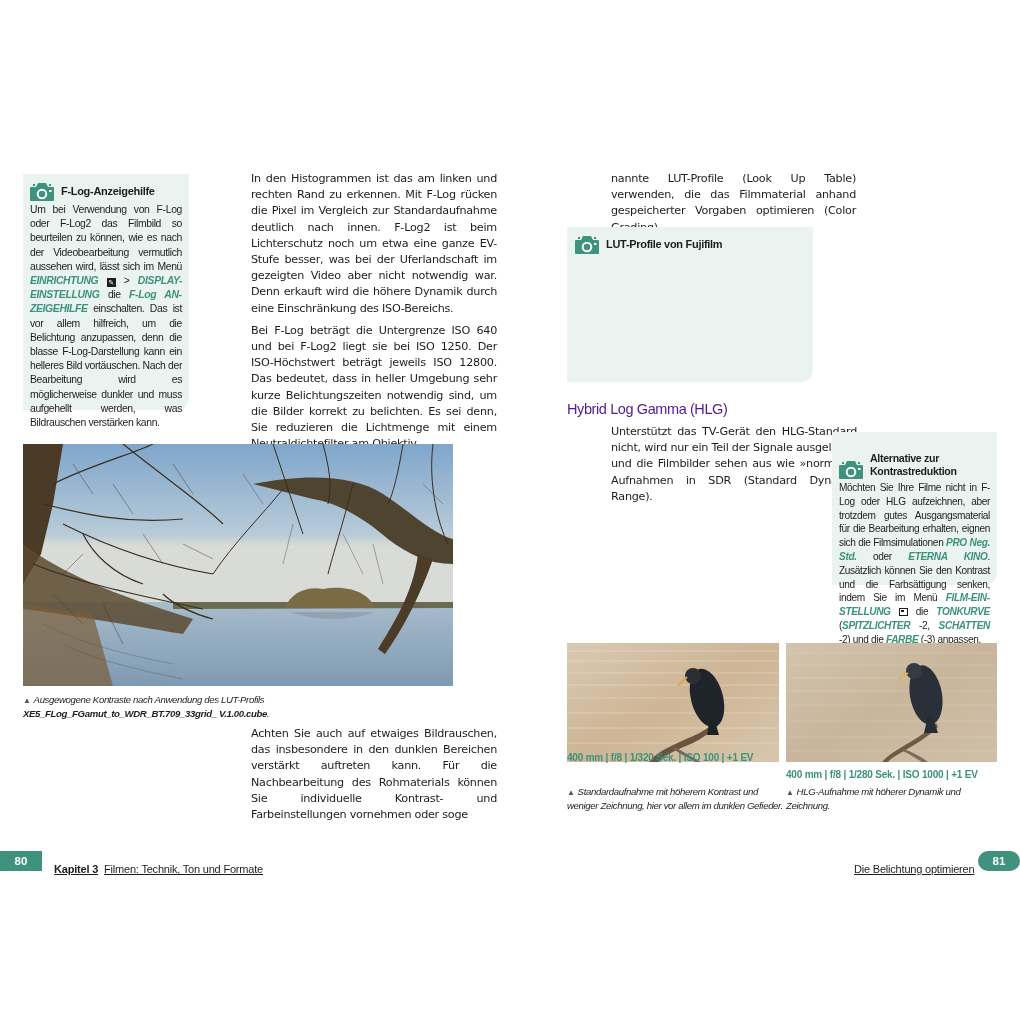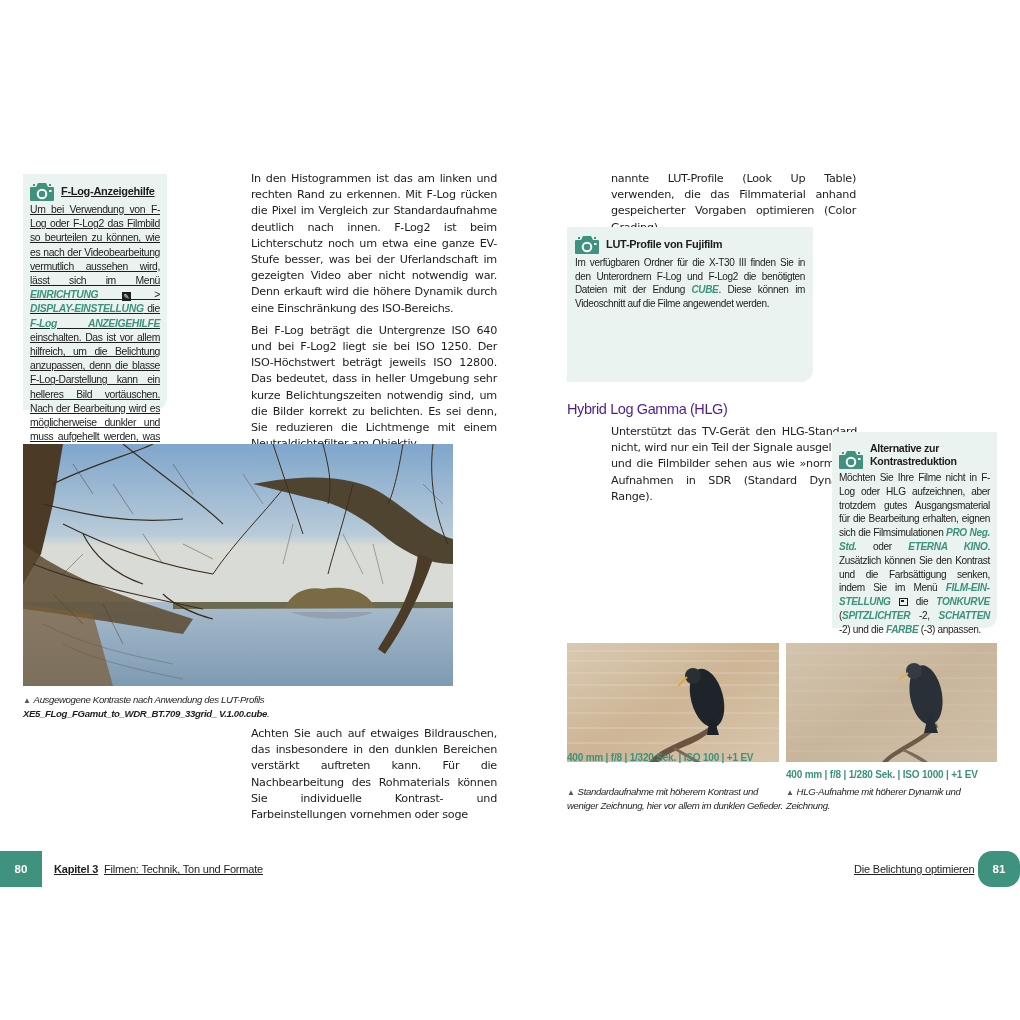--- a/index.html
+++ b/index.html
@@ -75,33 +75,33 @@
     letter-spacing: -0.2px;
   }
 
   
   .pagenum {
     background: #3f927d;
     color: #ffffff;
     font-weight: bold;
     font-size: 11.5px;
     display: flex; align-items: center; justify-content: center;
-    width: 42px; height: 36px;
+    width: 42px; height: 20px;
   }
   .foot-text { font-size: 11px; letter-spacing: -0.2px; color: #1d1d1b; text-decoration: underline; }
   .foot-text b { font-weight: bold; margin-right: 6px; }
 
   
   .photo { overflow: hidden; }
   .photo svg { display: block; width: 100%; height: 100%; }
 </style>
 </head>
 <body>
 
-<div class="abs tip" style="left:23px; top:174px; width:144px; height:236px; padding:8px 7px 6px 7px;text-decoration:underline;">
+<div class="abs tip" style="left:23px; top:174px; width:166px; height:236px; padding:8px 7px 6px 7px;">
   <div class="tip-head">
     <span class="cam">
       <svg width="24" height="19" viewBox="0 0 24 19">
         <rect x="0" y="5" width="24" height="14" rx="1" fill="#3f927d"></rect>
         <path d="M6 5 L8 1 L16 1 L18 5 Z" fill="#3f927d"></path>
         <rect x="3" y="2" width="2" height="2" fill="#3f927d"></rect>
         <rect x="19" y="2" width="2" height="2" fill="#3f927d"></rect>
         <circle cx="12" cy="12" r="4.3" fill="none" stroke="#ffffff" stroke-width="2"></circle>
         <rect x="19" y="8" width="2.5" height="2" fill="#ffffff"></rect>
       </svg>
@@ -202,32 +202,29 @@
         <rect x="0" y="5" width="24" height="14" rx="1" fill="#3f927d"></rect>
         <path d="M6 5 L8 1 L16 1 L18 5 Z" fill="#3f927d"></path>
         <rect x="3" y="2" width="2" height="2" fill="#3f927d"></rect>
         <rect x="19" y="2" width="2" height="2" fill="#3f927d"></rect>
         <circle cx="12" cy="12" r="4.3" fill="none" stroke="#ffffff" stroke-width="2"></circle>
         <rect x="19" y="8" width="2.5" height="2" fill="#ffffff"></rect>
       </svg>
     </span>
     <span class="tip-title">LUT-Profile von Fujifilm</span>
   </div>
-  <p style="font-size:10px; line-height:13.6px;">
-    <span>Im verfügbaren Ordner für die X-T30 III finden Sie in den Unterordnern F-Log und F-Log2 die benötigten Dateien mit der Endung </span><span class="menu">CUBE</span><span>. Diese können im Videoschnitt auf die Filme angewendet werden.</span>
-  </p>
 </div>
 
 <div class="abs h2" style="left:567px; top:401px;">Hybrid Log Gamma (HLG)</div>
 
 <div class="abs body-text" style="left:567px; top:424px; width:246px;">
   <p>Unterstützt das TV-Gerät den HLG-Standard nicht, wird nur ein Teil der Signale ausgelesen und die Filmbilder sehen aus wie »normale« Auf­nahmen in SDR (Standard Dynamic Range).</p>
 </div>
 
-<div class="abs tip" style="left:832px; top:432px; width:165px; height:196px; padding:10px 7px 6px 7px; font-size:10.1px; line-height:13.8px;">
+<div class="abs tip" style="left:832px; top:432px; width:165px; height:153px; padding:20px 7px 6px 7px; font-size:10.1px; line-height:13.8px;">
   <div class="tip-head" style="align-items:flex-end;">
     <span class="cam">
       <svg width="24" height="19" viewBox="0 0 24 19">
         <rect x="0" y="5" width="24" height="14" rx="1" fill="#3f927d"></rect>
         <path d="M6 5 L8 1 L16 1 L18 5 Z" fill="#3f927d"></path>
         <rect x="3" y="2" width="2" height="2" fill="#3f927d"></rect>
         <rect x="19" y="2" width="2" height="2" fill="#3f927d"></rect>
         <circle cx="12" cy="12" r="4.3" fill="none" stroke="#ffffff" stroke-width="2"></circle>
         <rect x="19" y="8" width="2.5" height="2" fill="#ffffff"></rect>
       </svg>

